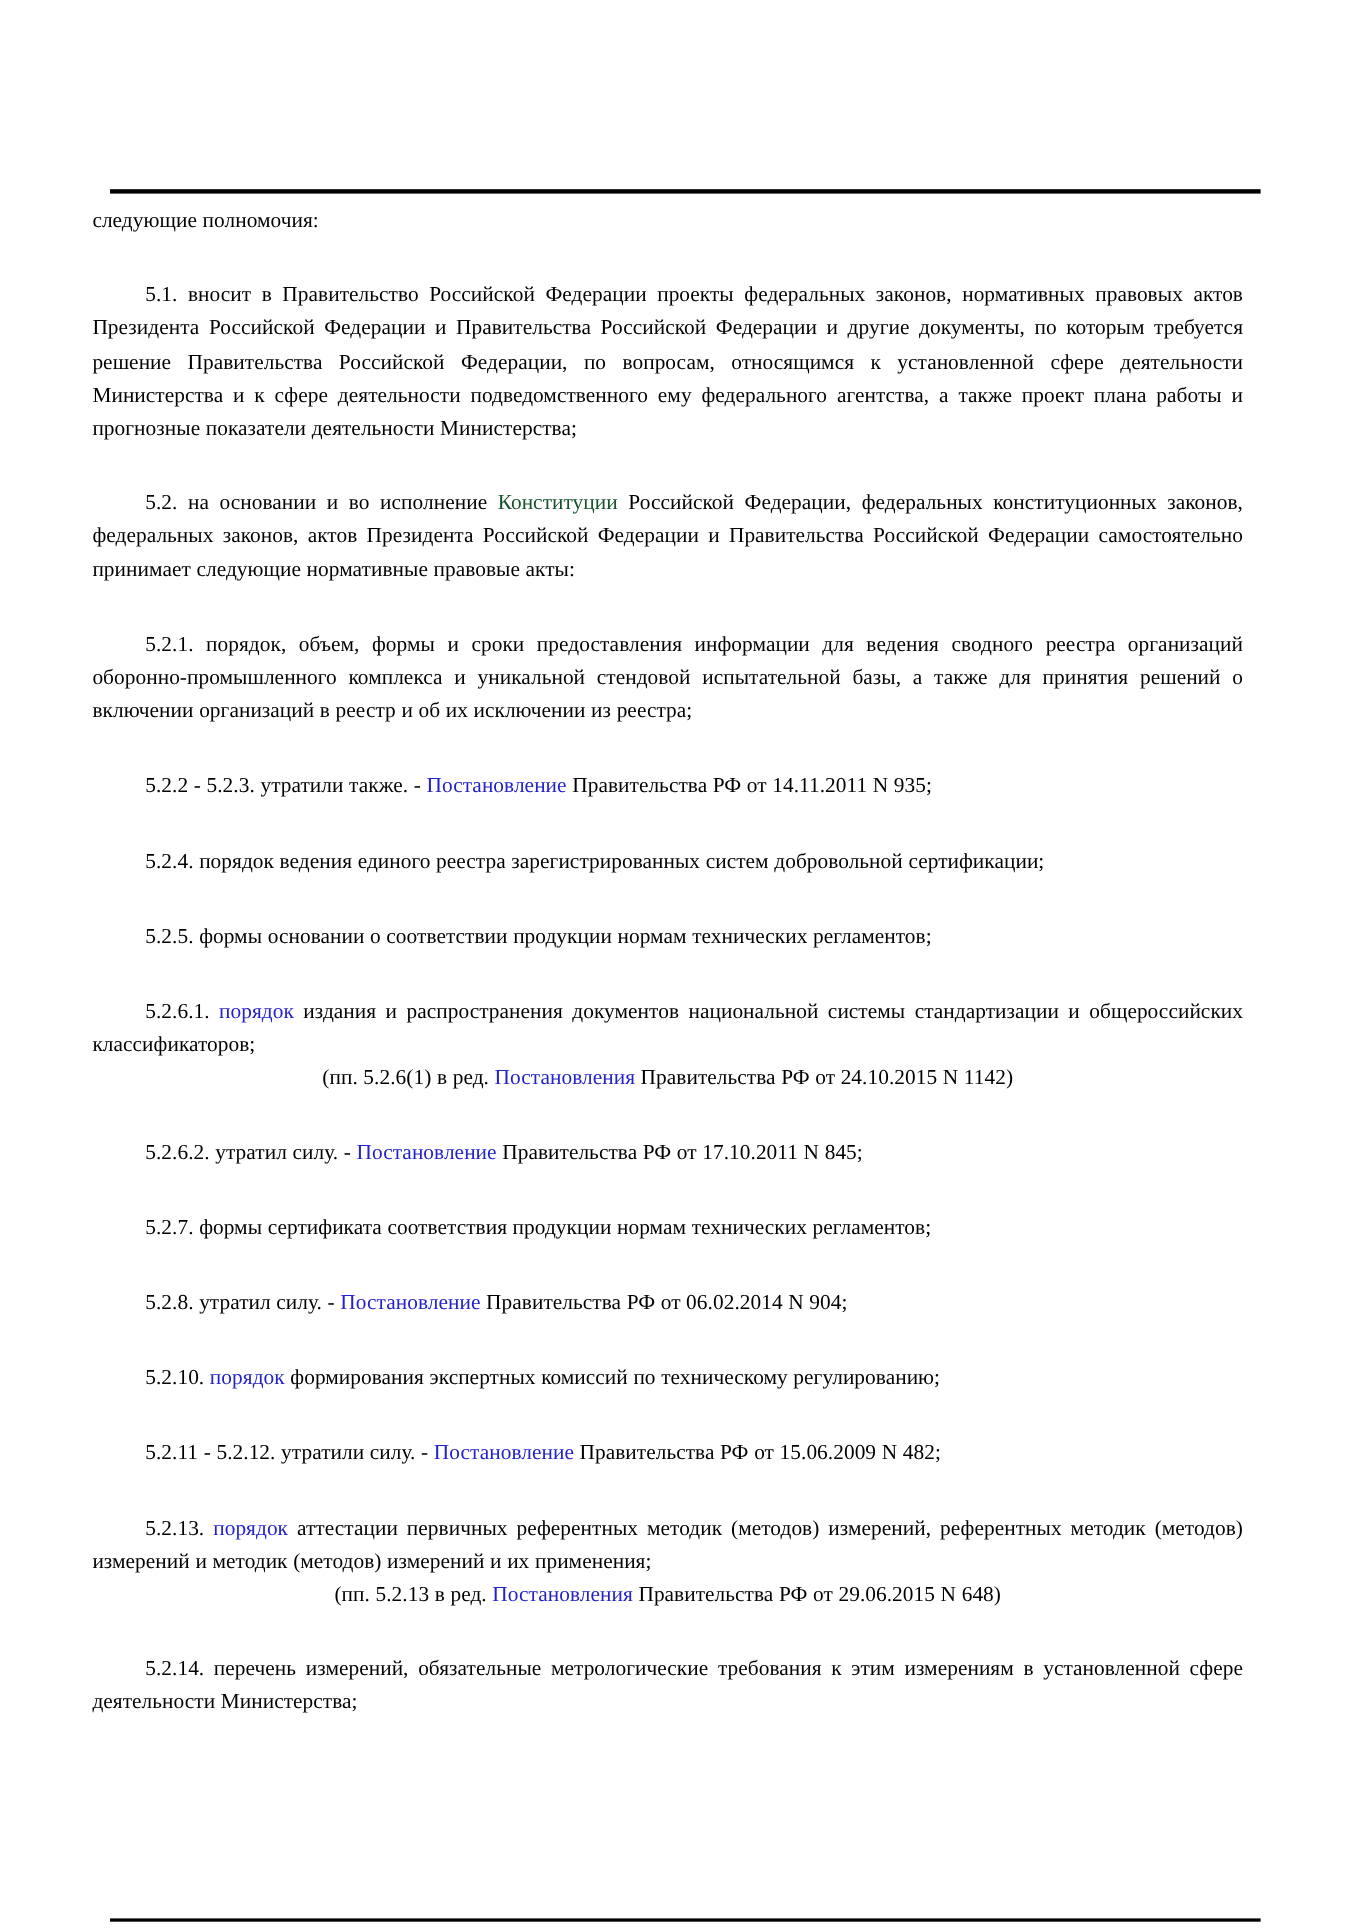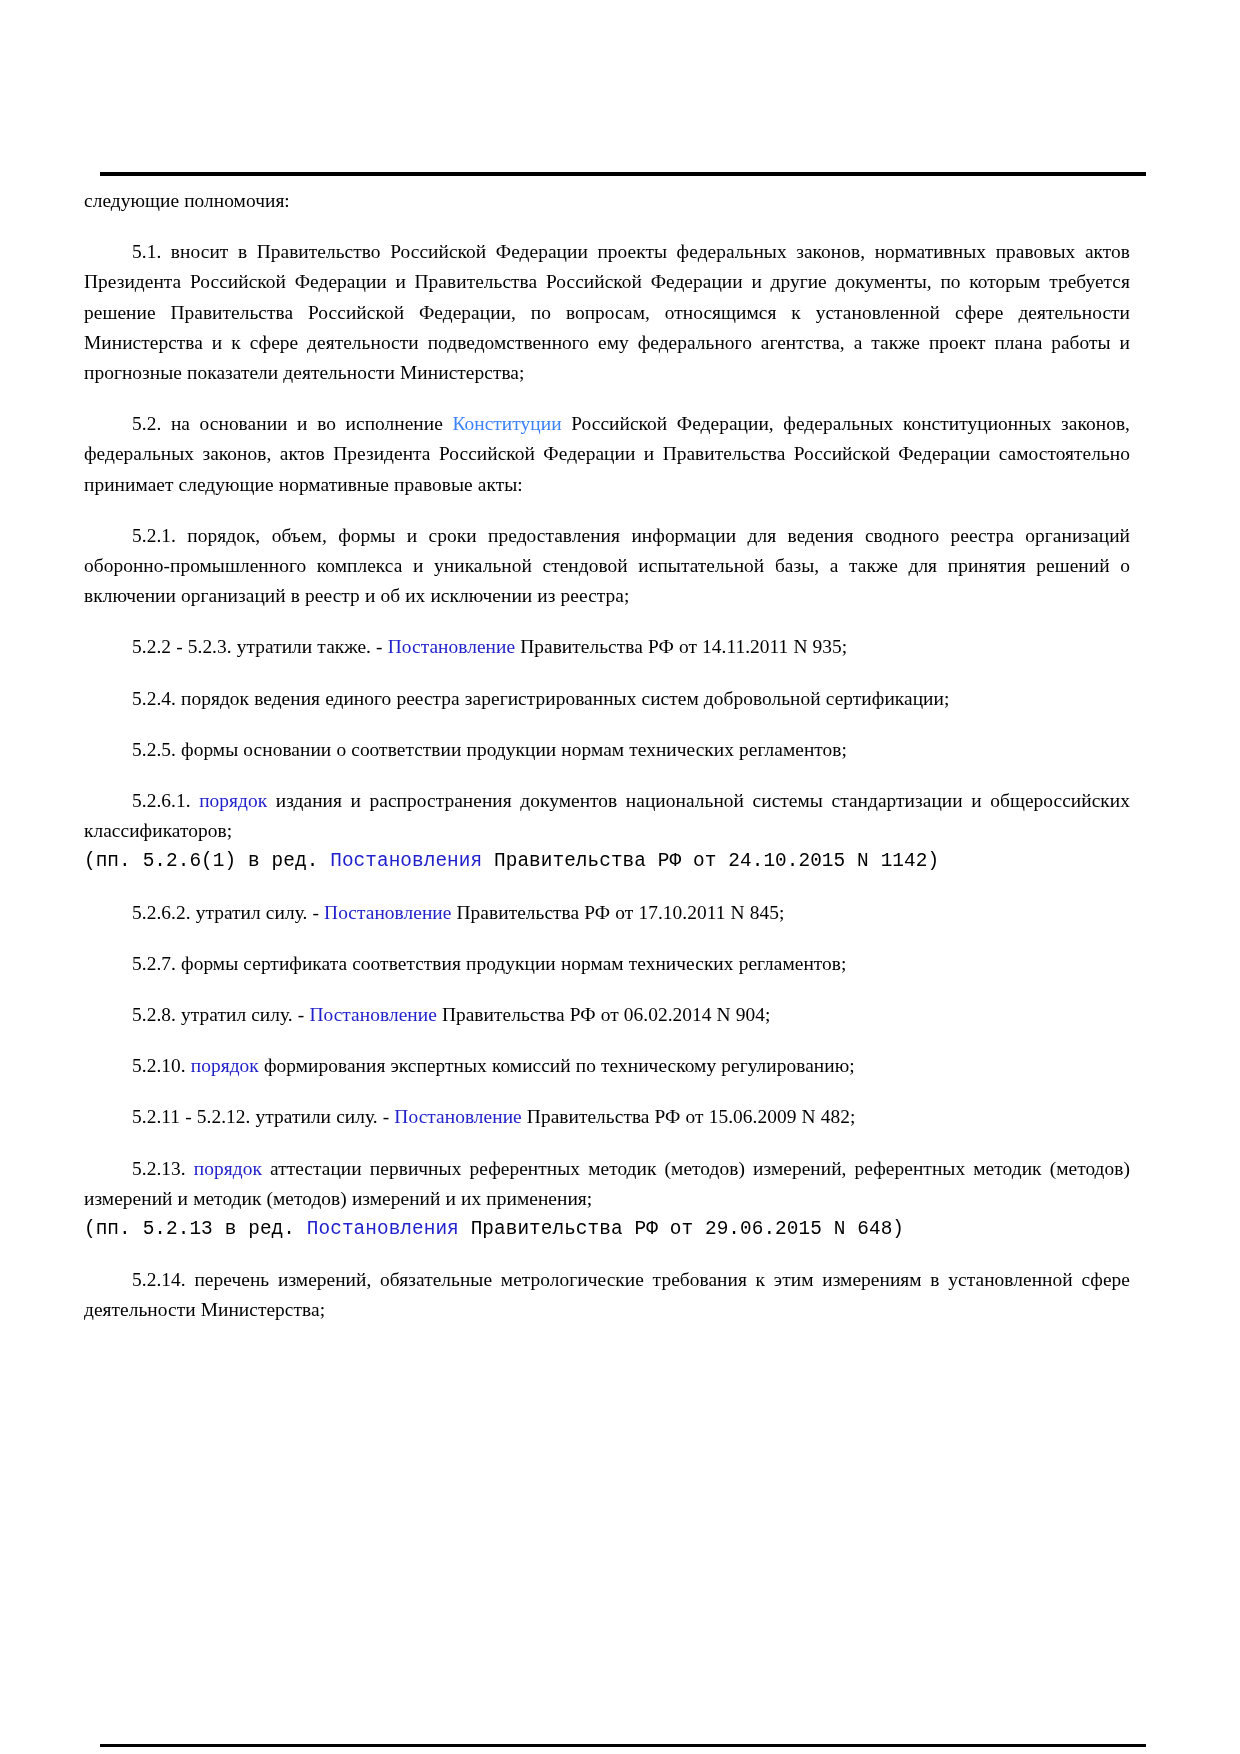--- a/index.html
+++ b/index.html
@@ -49,50 +49,49 @@
     margin: 0 0 0 0;
     padding: 0;
     font-size: 19.4px;
     line-height: 30.2px;
     text-align: justify;
     text-justify: inter-word;
     letter-spacing: 0.05px;
     word-spacing: 0.2px;
   }
   p.para + p.para {
-    margin-top: 21px;
+    margin-top: 38px;
   }
   p.indent {
     text-indent: 48px;
   }
   p.noindent {
     text-indent: 0;
   }
   
   p.note {
     margin-top: 0 !important;
     text-indent: 0;
-    text-align: left;
-    font-family: Liberation Mono, monospace;
+    text-align: center;
   }
   .lnk {
     color: #2222cc;
   }
 </style>
 </head>
 <body>
 
 <div class="page">
 
   <div class="rule-top"></div>
 
   <div class="content">
       <p class="para noindent"><span>следующие полномочия:</span></p>
       <p class="para indent"><span>5.1. вносит в Правительство Российской Федерации проекты федеральных законов, нормативных правовых актов Президента Российской Федерации и Правительства Российской Федерации и другие документы, по которым требуется решение Правительства Российской Федерации, по вопросам, относящимся к установленной сфере деятельности Министерства и к сфере деятельности подведомственного ему федерального агентства, а также проект плана работы и прогнозные показатели деятельности Министерства;</span></p>
-      <p class="para indent"><span>5.2. на основании и во исполнение </span><span class="lnk" style="color: #3b82f6;">Конституции</span><span> Российской Федерации, федеральных конституционных законов, федеральных законов, актов Президента Российской Федерации и Правительства Российской Федерации самостоятельно принимает следующие нормативные правовые акты:</span></p>
+      <p class="para indent"><span>5.2. на основании и во исполнение </span><span class="lnk" style="color: #14532d;">Конституции</span><span> Российской Федерации, федеральных конституционных законов, федеральных законов, актов Президента Российской Федерации и Правительства Российской Федерации самостоятельно принимает следующие нормативные правовые акты:</span></p>
       <p class="para indent"><span>5.2.1. порядок, объем, формы и сроки предоставления информации для ведения сводного реестра организаций оборонно-промышленного комплекса и уникальной стендовой испытательной базы, а также для принятия решений о включении организаций в реестр и об их исключении из реестра;</span></p>
       <p class="para indent"><span>5.2.2 - 5.2.3. утратили также. - </span><span class="lnk" style="color: rgb(34, 34, 204);">Постановление</span><span> Правительства РФ от 14.11.2011 N 935;</span></p>
       <p class="para indent"><span>5.2.4. порядок ведения единого реестра зарегистрированных систем добровольной сертификации;</span></p>
       <p class="para indent"><span>5.2.5. формы основании о соответствии продукции нормам технических регламентов;</span></p>
       <p class="para indent"><span>5.2.6.1. </span><span class="lnk" style="color: rgb(34, 34, 204);">порядок</span><span> издания и распространения документов национальной системы стандартизации и общероссийских классификаторов;</span></p>
       <p class="para noindent note"><span>(пп. 5.2.6(1) в ред. </span><span class="lnk" style="color: rgb(34, 34, 204);">Постановления</span><span> Правительства РФ от 24.10.2015 N 1142)</span></p>
       <p class="para indent"><span>5.2.6.2. утратил силу. - </span><span class="lnk" style="color: rgb(34, 34, 204);">Постановление</span><span> Правительства РФ от 17.10.2011 N 845;</span></p>
       <p class="para indent"><span>5.2.7. формы сертификата соответствия продукции нормам технических регламентов;</span></p>
       <p class="para indent"><span>5.2.8. утратил силу. - </span><span class="lnk" style="color: rgb(34, 34, 204);">Постановление</span><span> Правительства РФ от 06.02.2014 N 904;</span></p>
       <p class="para indent"><span>5.2.10. </span><span class="lnk" style="color: rgb(34, 34, 204);">порядок</span><span> формирования экспертных комиссий по техническому регулированию;</span></p>

